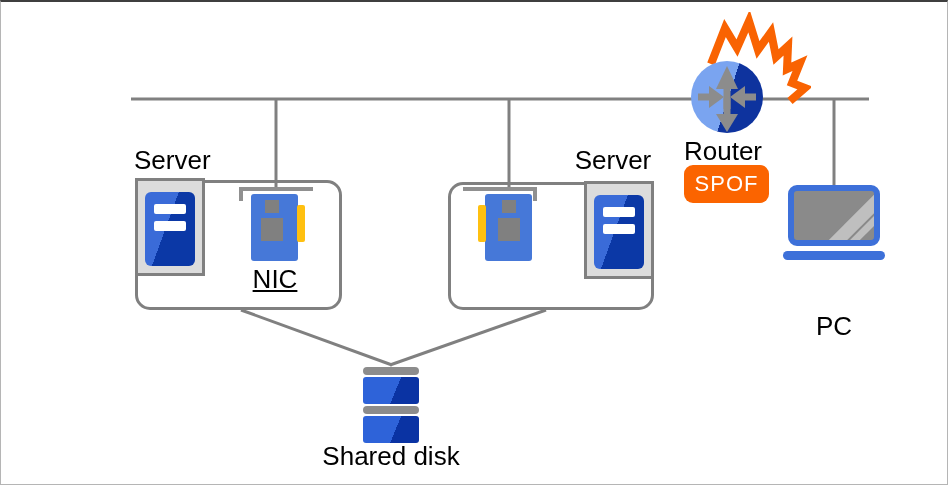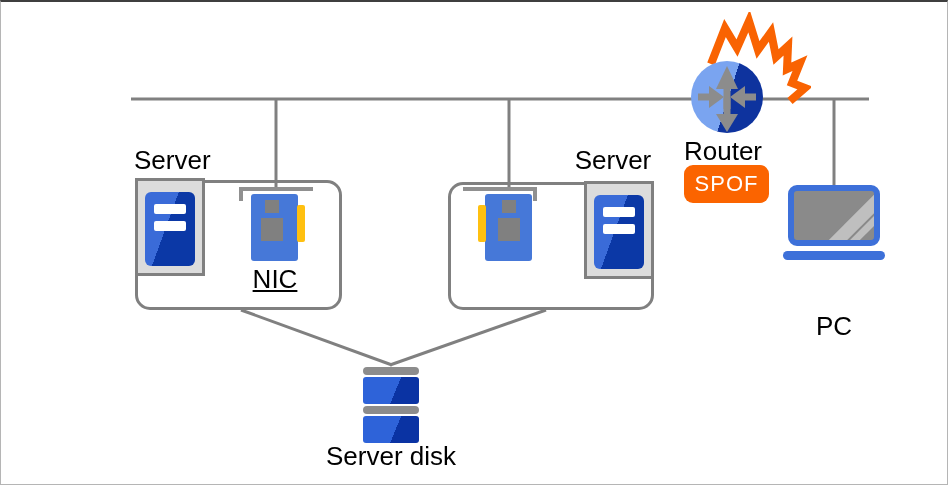--- a/index.html
+++ b/index.html
@@ -174,15 +174,15 @@
 
   <div class="abs spof-badge">
     <span>SPOF</span>
   </div>
 
   <div class="abs label" style="left:133px;top:148px;">Server</div>
   <div class="abs label t-center" style="left:567px;top:148px;width:90px;">Server</div>
   <div class="abs label t-center" style="left:244px;top:267px;width:60px;text-decoration:underline;">NIC</div>
   <div class="abs label t-center" style="left:672px;top:139px;width:100px;">Router</div>
   <div class="abs label t-center" style="left:803px;top:267px;width:60px;margin-top:47px;">PC</div>
-  <div class="abs label t-center" style="left:320px;top:444px;width:140px;">Server disk</div>
+  <div class="abs label t-center" style="left:320px;top:444px;width:140px;">Shared disk</div>
 
 </div>
 
 </body></html>

